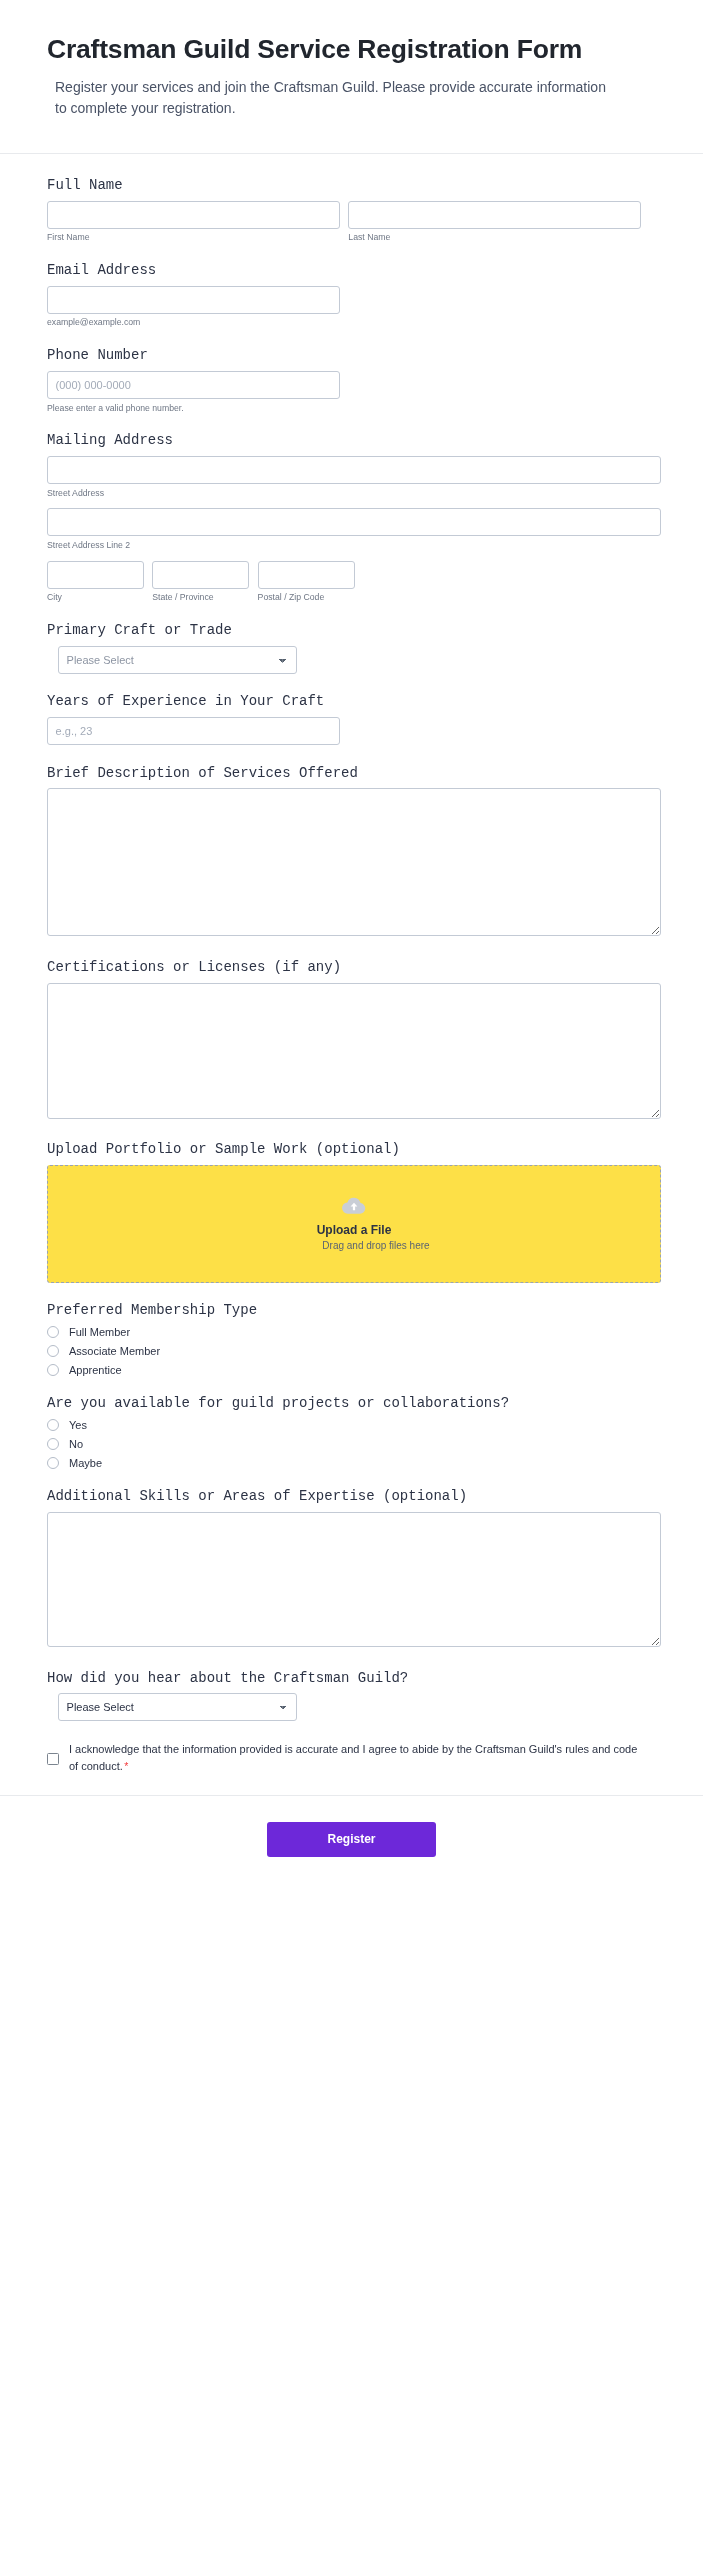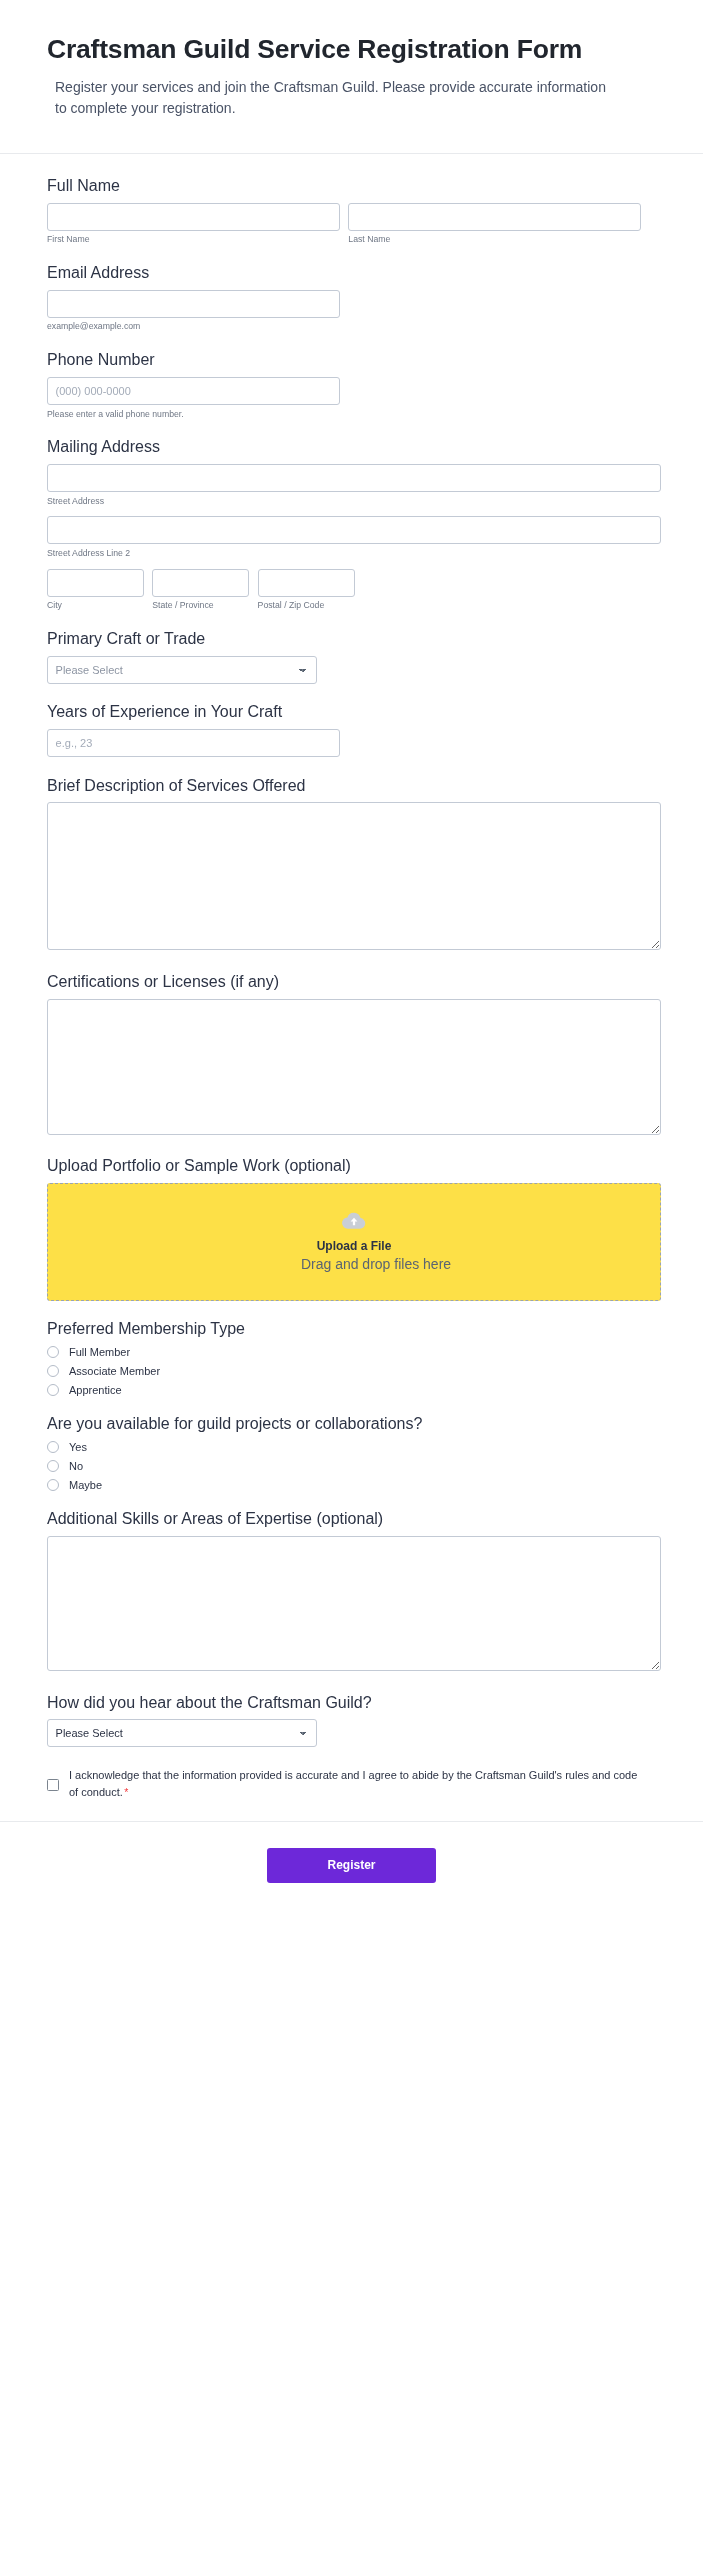--- a/index.html
+++ b/index.html
@@ -47,24 +47,25 @@
 
   
   .form-body {
     padding: 23px 47px 0 47px;
   }
   .field-block {
     margin-bottom: 19.7px;
   }
   .field-label {
     display: block;
-    font-size: 16px;
+    font-size: 14px;
     color: #2c3345;
     margin-bottom: 7.6px;
     font-weight: normal;
+    font-family: Liberation Mono, monospace;
   }
   .sub-label {
     display: block;
     font-size: 8.7px;
     color: #6f7785;
     margin-top: 3.8px;
     font-weight: normal;
   }
   .req-star {
     color: #f23a3c;
@@ -113,21 +114,21 @@
   .row {
     display: flex;
     gap: 8.3px;
   }
   .col-half { width: 293px; }
   .col-third { width: 97px; }
   .w-full { width: 614px; }
   .w-email { width: 293px; }
   .w-phone { width: 293px; }
   .w-exp { width: 293px; }
-  .w-select { width: 270px; }
+  .w-select { width: 239px; margin-left: 11px; }
 
   
   .upload-box {
     width: 614px;
     border: 0.8px dashed #9aa3b0;
     border-radius: 3px;
     background: #fde047;
     height: 118px;
     display: flex;
     flex-direction: column;
@@ -139,21 +140,21 @@
     width: 30px; height: 21px;
     display: flex; align-items: center; justify-content: center;
     margin-bottom: 3px;
   }
   .upload-title {
     font-size: 12px;
     font-weight: bold;
     color: #2c3345;
   }
   .upload-hint {
-    font-size: 14px;
+    font-size: 10px;
     color: #5b6personal;
     color: #5b6472;
     margin-left: 44px;
   }
 
   
   .radio-row {
     display: flex;
     align-items: center;
     gap: 10px;

